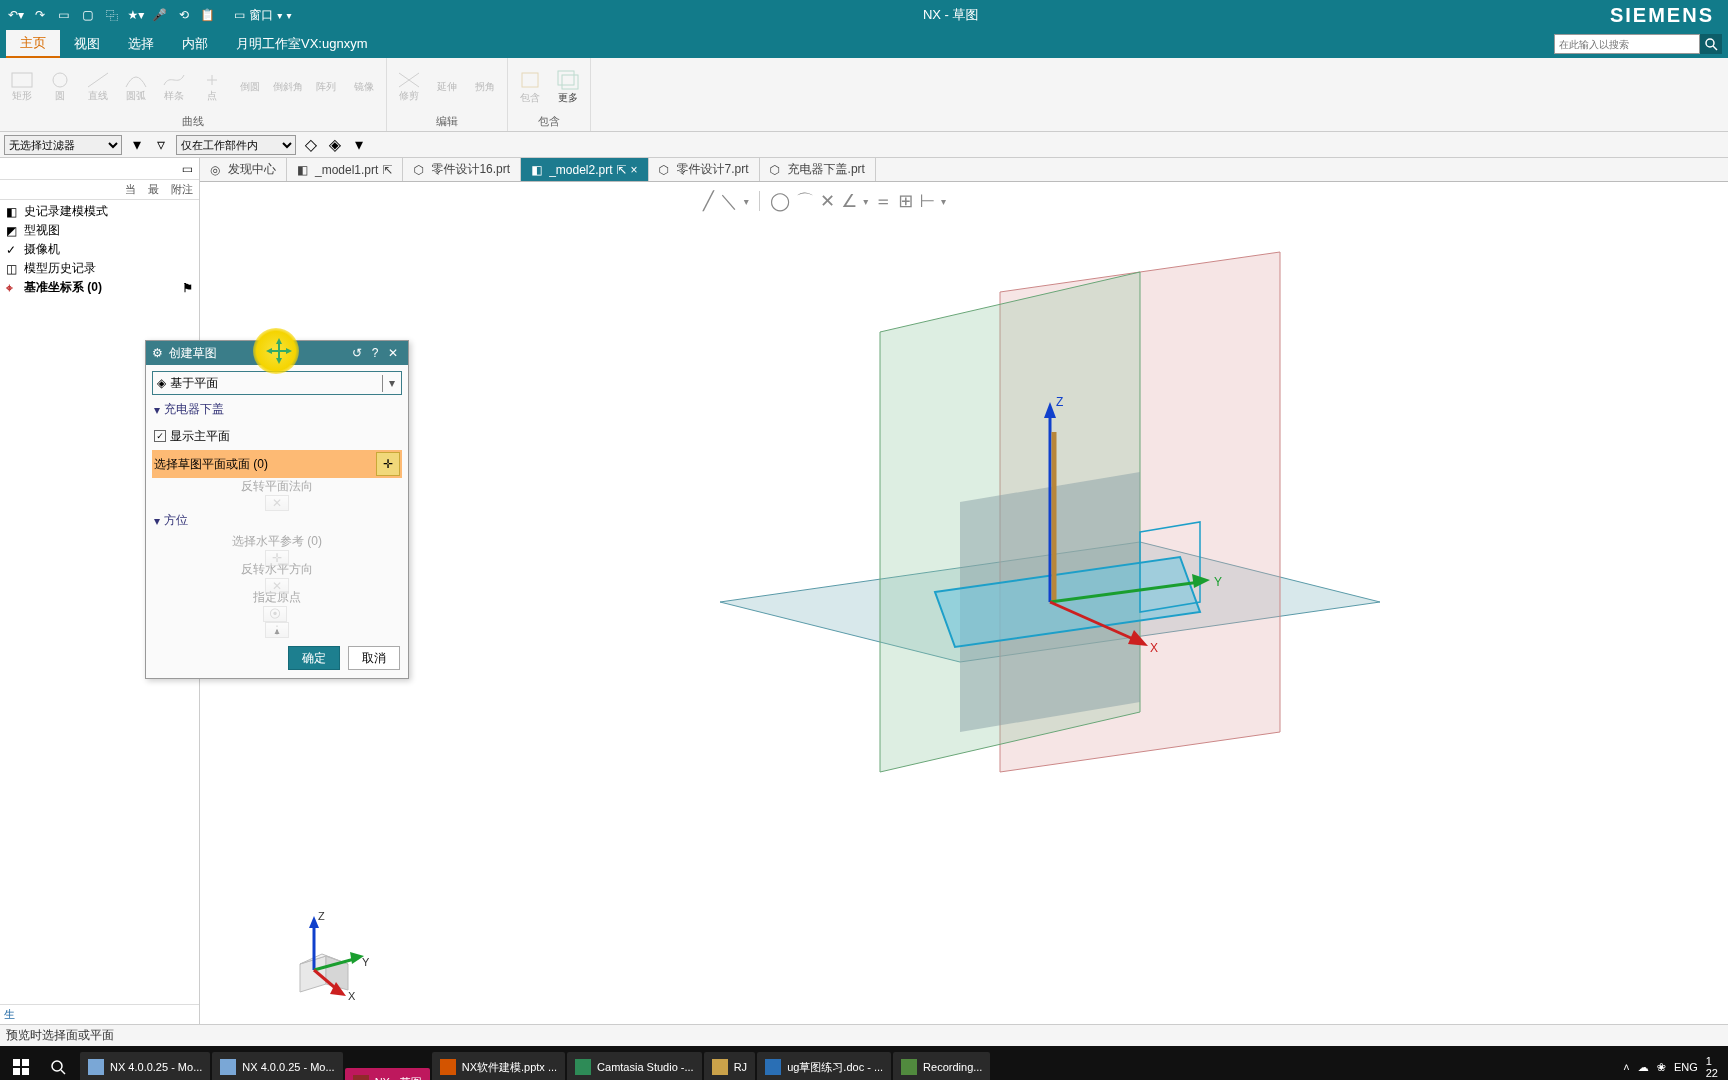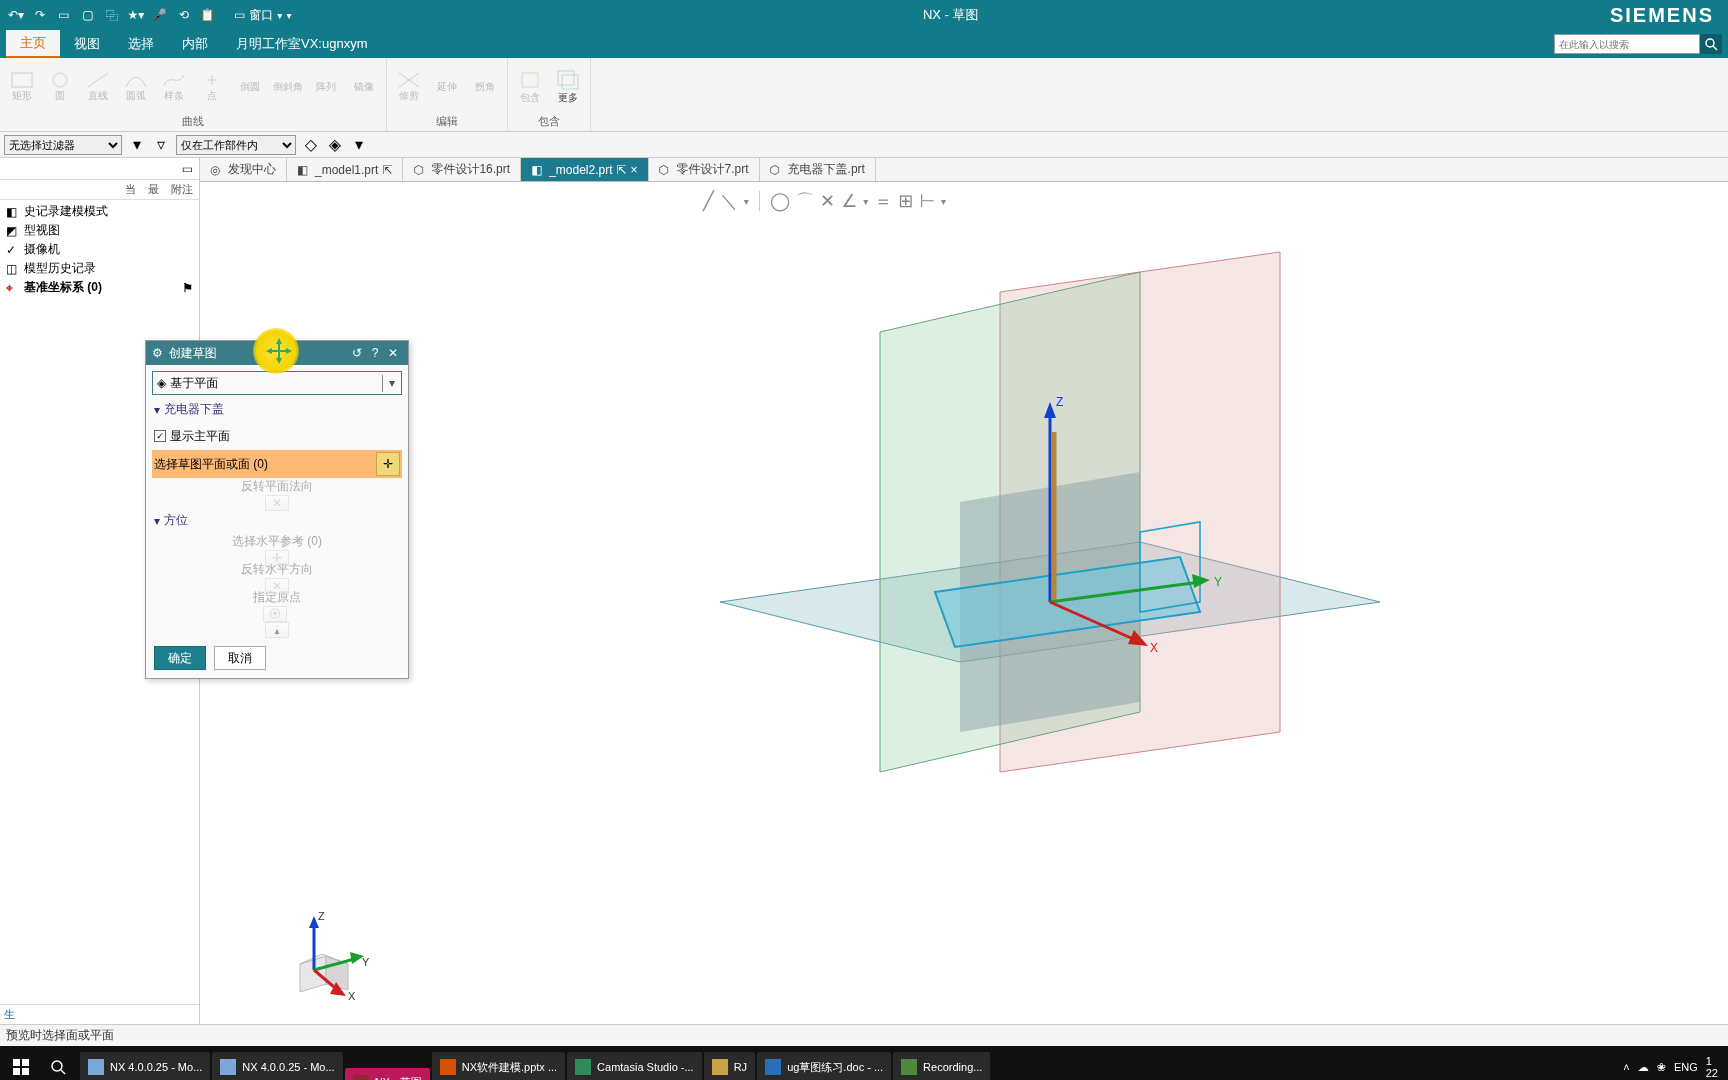--- a/index.html
+++ b/index.html
@@ -73,21 +73,21 @@
 .dialog .combo-row { border:1px solid #3a7d89; display:flex; align-items:center; height:24px; }
 .dialog .combo-row .cmb-inner { flex:1; display:flex;align-items:center;gap:4px;padding:0 4px;border-right:1px solid #888; }
 .dialog .combo-row .dd { width:18px;text-align:center;color:#555; }
 .dialog .section-hdr { color:#337; padding:6px 2px 4px 2px; display:flex;align-items:center;gap:4px; }
 .dialog .section-row { display:flex;align-items:center; height:28px; padding:0 2px; }
 .dialog .section-row.hl { background:#fdba74; }
 .dialog .section-row .lbl { flex:1; }
 .dialog .section-row .endbtn { width:24px;height:24px;display:flex;align-items:center;justify-content:center;border:1px solid #ccc;background:linear-gradient(#fff,#eee); }
 .dialog .section-row.disabled { color:#aaa;flex-direction:column; }
 .dialog .section-row.disabled .endbtn { opacity:0.4; }
-.dialog .dlg-footer { display:flex;gap:8px; padding:8px; }
+.dialog .dlg-footer { display:flex;justify-content:flex-end;gap:8px; padding:8px; }
 .dialog .dlg-footer button { min-width:52px; height:24px; font-size:12px; }
 .dialog .dlg-footer .ok { background:#1d7f8f;color:#fff;border:1px solid #156a78; }
 .dialog .dlg-footer .cancel { background:#fff;border:1px solid #aaa; }
 .dialog .collapse-handle { text-align:center; font-size:10px; color:#666; padding:2px 0; }
 
 .highlight-cursor { position:absolute; left:253px; top:170px; width:46px; height:46px; border-radius:50%; background:radial-gradient(circle, #f7e33c 0%, #f5d400 60%, rgba(245,212,0,0) 85%); z-index:50; }
 .cursor-glyph { position:absolute; left:266px; top:180px; z-index:51; }
 
 
 .status-bar { height:22px; background:#f5f5f5; border-top:1px solid #ccc; display:flex;align-items:center;padding:0 6px;font-size:12px;color:#333; }

